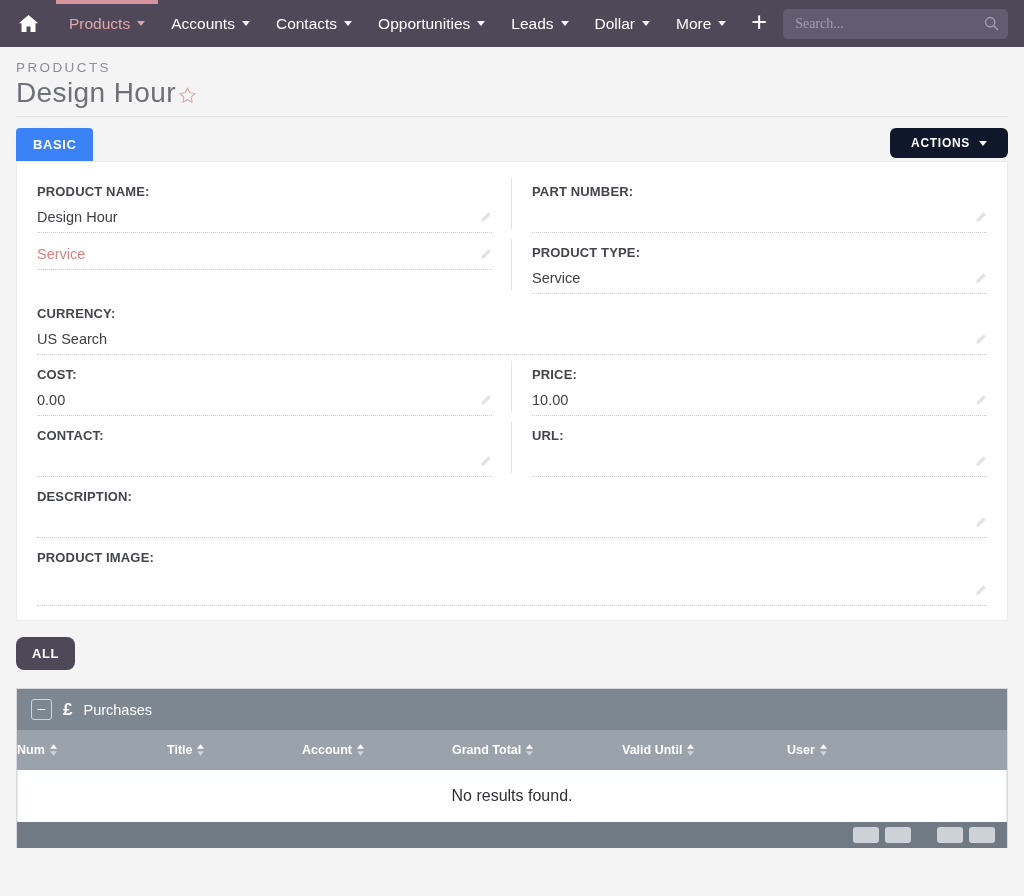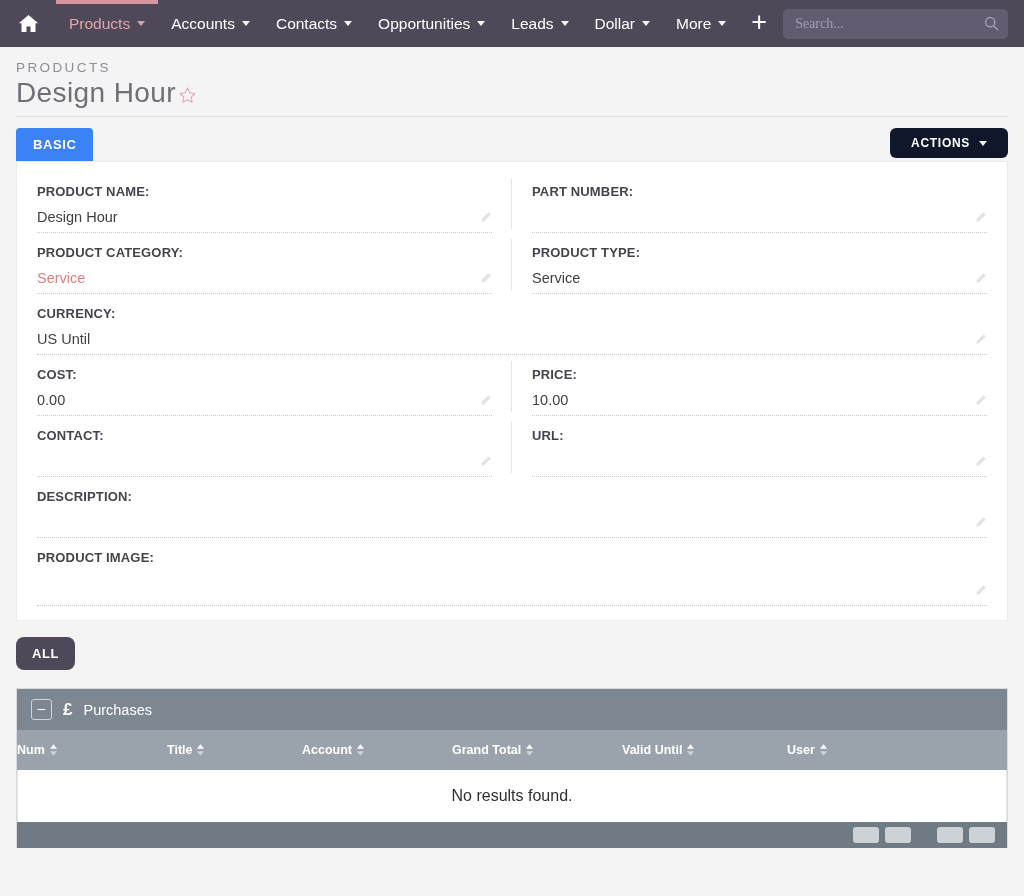--- a/index.html
+++ b/index.html
@@ -412,21 +412,20 @@
           <svg width="13" height="13" viewBox="0 0 16 16" aria-hidden="true">
             <path d="M11.6 1.4l3 3-8.1 8.1-3.6.6.6-3.6z" fill="#d2d2d6"></path>
           </svg>
         </span>
       </div>
     </div>
   </div>
 
   <div class="row">
     <div class="cell divider">
-      <div class="flabel">PRODUCT CATEGORY:</div>
       <div class="fvalue-line">
         <span class="fvalue link">Service</span>
         <span class="pencil">
           <svg width="13" height="13" viewBox="0 0 16 16" aria-hidden="true">
             <path d="M11.6 1.4l3 3-8.1 8.1-3.6.6.6-3.6z" fill="#d2d2d6"></path>
           </svg>
         </span>
       </div>
     </div>
     <div class="cell">
@@ -439,21 +438,21 @@
           </svg>
         </span>
       </div>
     </div>
   </div>
 
   <div class="row">
     <div class="cell full">
       <div class="flabel">CURRENCY:</div>
       <div class="fvalue-line">
-        <span class="fvalue">US Until</span>
+        <span class="fvalue">US Search</span>
         <span class="pencil">
           <svg width="13" height="13" viewBox="0 0 16 16" aria-hidden="true">
             <path d="M11.6 1.4l3 3-8.1 8.1-3.6.6.6-3.6z" fill="#d2d2d6"></path>
           </svg>
         </span>
       </div>
     </div>
   </div>
 
   <div class="row">

